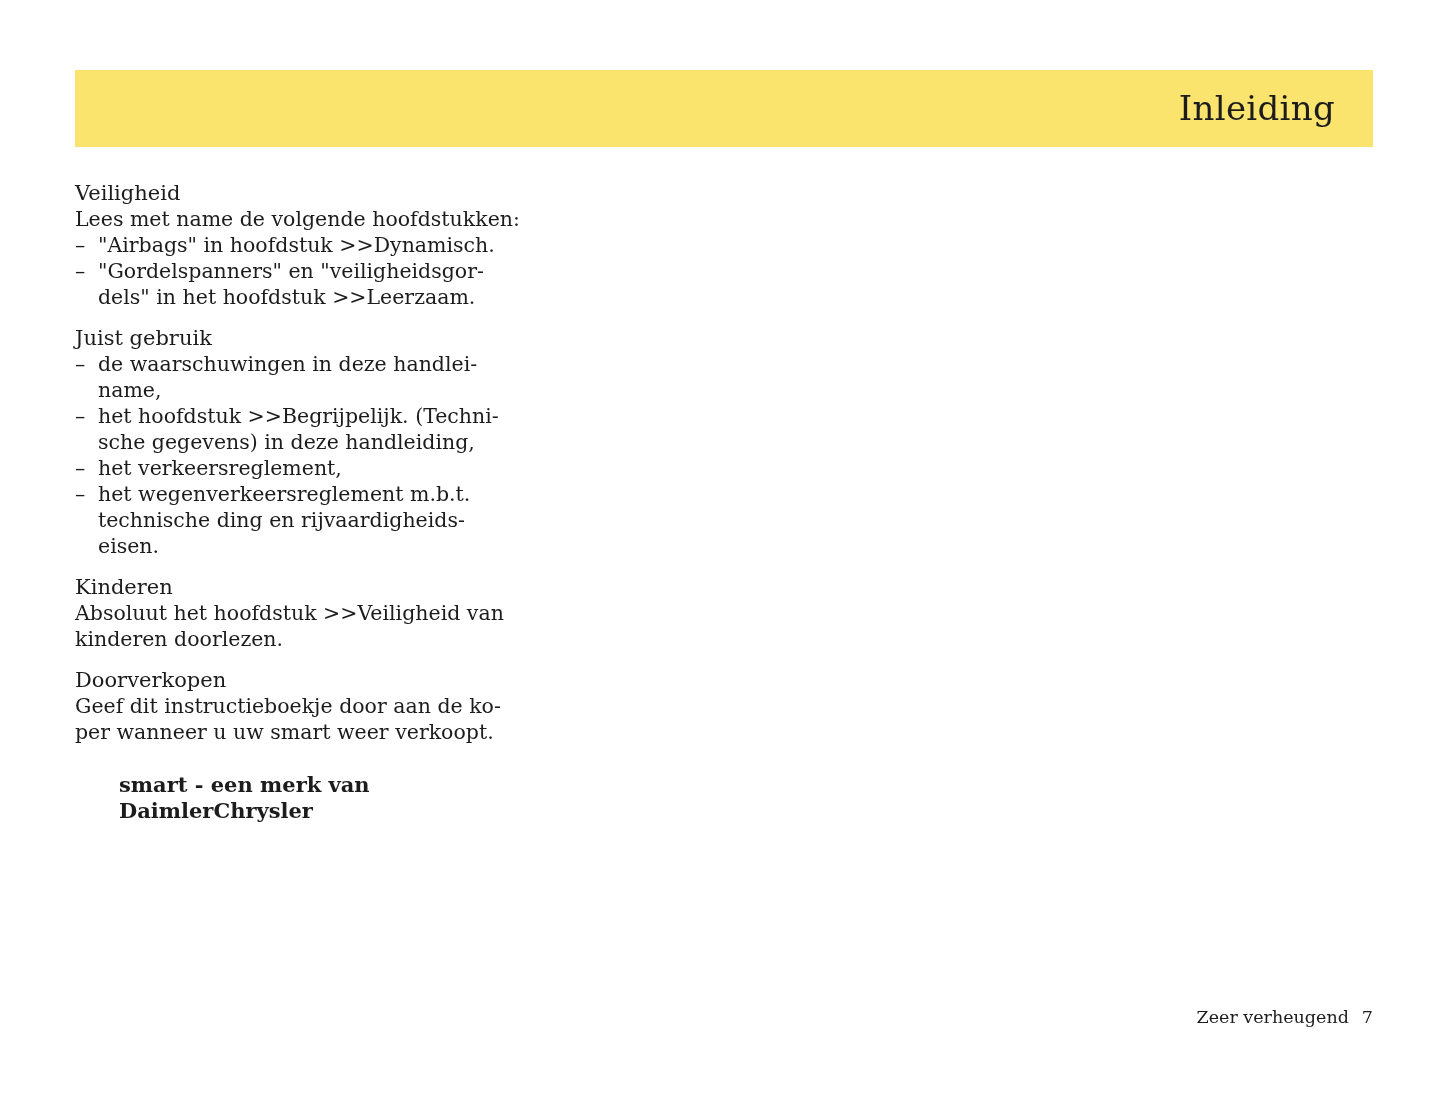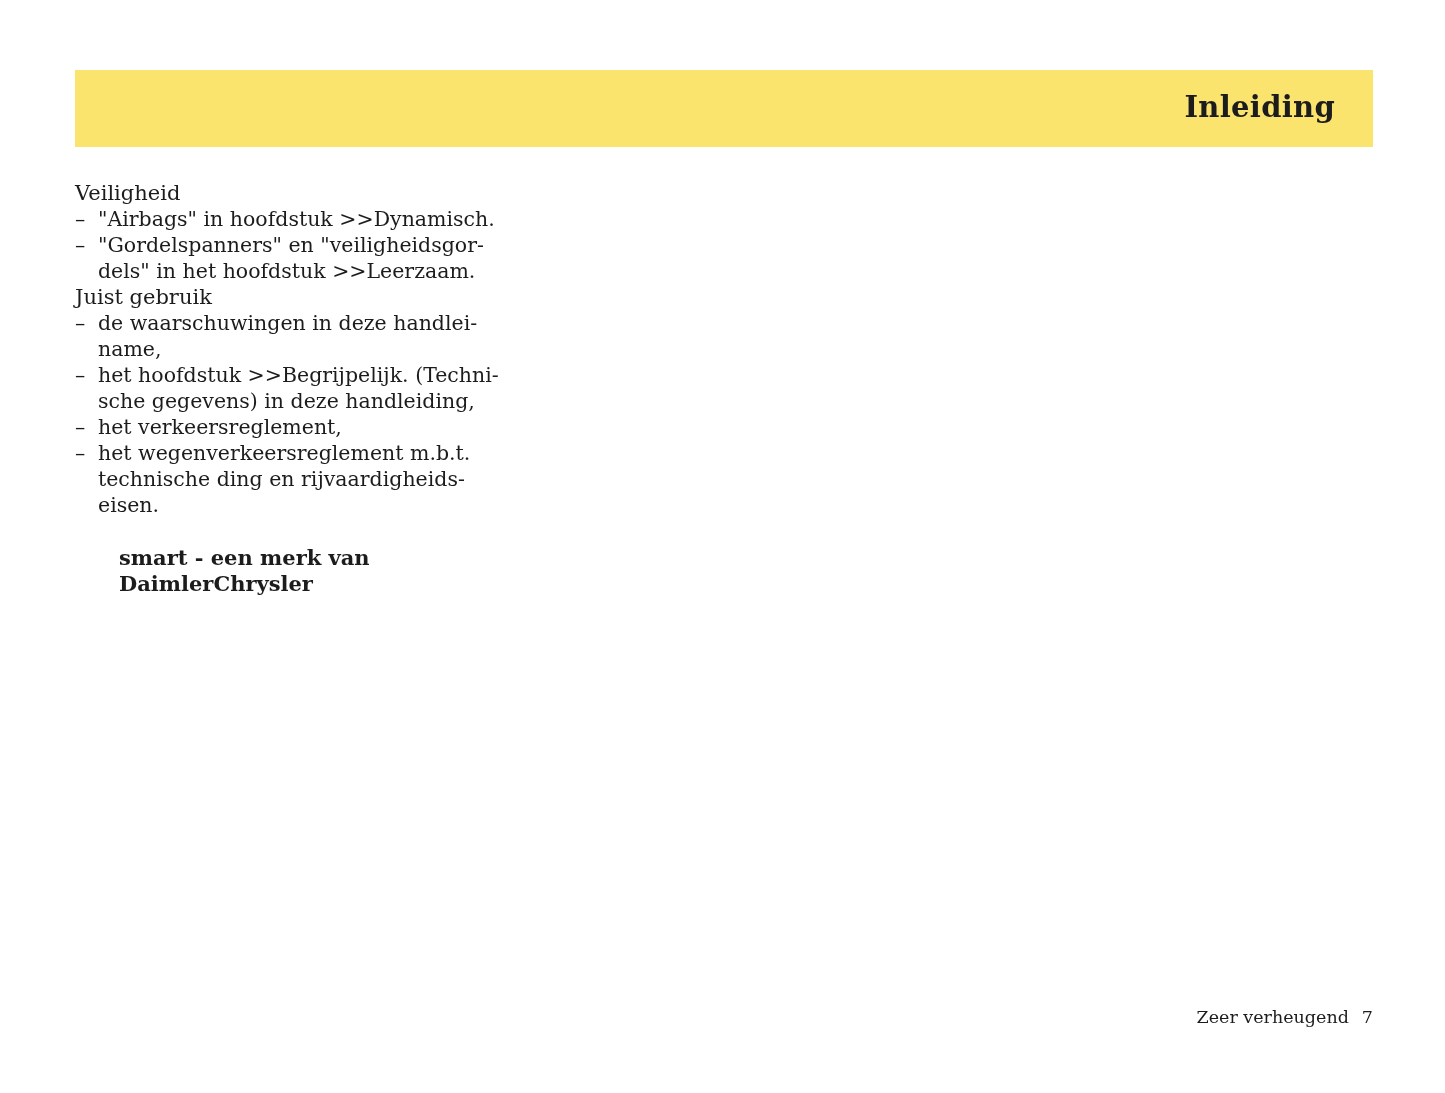--- a/index.html
+++ b/index.html
@@ -16,36 +16,36 @@
     left: 75px;
     top: 70px;
     width: 1298px;
     height: 77px;
     display: flex;
     align-items: center;
     justify-content: flex-end;
     padding-right: 38px;
   }
   .banner h1 {
-    font-size: 29px;
-    font-weight: 700;
+    font-size: 34px;
+    font-weight: 400;
     letter-spacing: 0.3px;
     line-height: 1;
     transform: translateY(-1px);
     margin-left: 28px;
   }
   .content {
     position: absolute;
     left: 75px;
     top: 180px;
     width: 470px;
     font-size: 20.5px;
     line-height: 26px;
   }
-  .section + .section { }
+  .section + .section { margin-top: 15px; }
   .section h2 {
     font-size: 21px;
     font-weight: 400;
     line-height: 26px;
   }
   .body-text { white-space: pre-line; }
   ul.list { list-style: none; }
   li.item {
     position: relative;
     padding-left: 23px;
@@ -81,20 +81,21 @@
 <body>
 
 <header class="banner" style="background: rgb(250, 228, 110);">
   <h1>Inleiding</h1>
 </header>
 
 <main class="content">
 
   <section class="section">
     <h2>Veiligheid</h2>
+    <p class="body-text">Lees met name de volgende hoofdstukken:</p>
     <ul class="list">
       <li class="item">
         <span class="dash">–</span>
         <span class="item-text">"Airbags" in hoofdstuk &gt;&gt;Dynamisch.</span>
       </li>
       <li class="item">
         <span class="dash">–</span>
         <span class="item-text">"Gordelspanners" en "veiligheidsgor-
 dels" in het hoofdstuk &gt;&gt;Leerzaam.</span>
       </li>
@@ -120,21 +121,31 @@
       </li>
       <li class="item">
         <span class="dash">–</span>
         <span class="item-text">het wegenverkeersreglement m.b.t.
 technische ding en rijvaardigheids-
 eisen.</span>
       </li>
     </ul>
   </section>
 
+  <section class="section">
+    <h2>Kinderen</h2>
+    <p class="body-text">Absoluut het hoofdstuk &gt;&gt;Veiligheid van
+kinderen doorlezen.</p>
+  </section>
 
+  <section class="section">
+    <h2>Doorverkopen</h2>
+    <p class="body-text">Geef dit instructieboekje door aan de ko-
+per wanneer u uw smart weer verkoopt.</p>
+  </section>
 
   <p class="tagline">smart - een merk van DaimlerChrysler</p>
 
 </main>
 
 <footer class="footer">
   <span>Zeer verheugend</span>
   <span>7</span>
 </footer>
 

